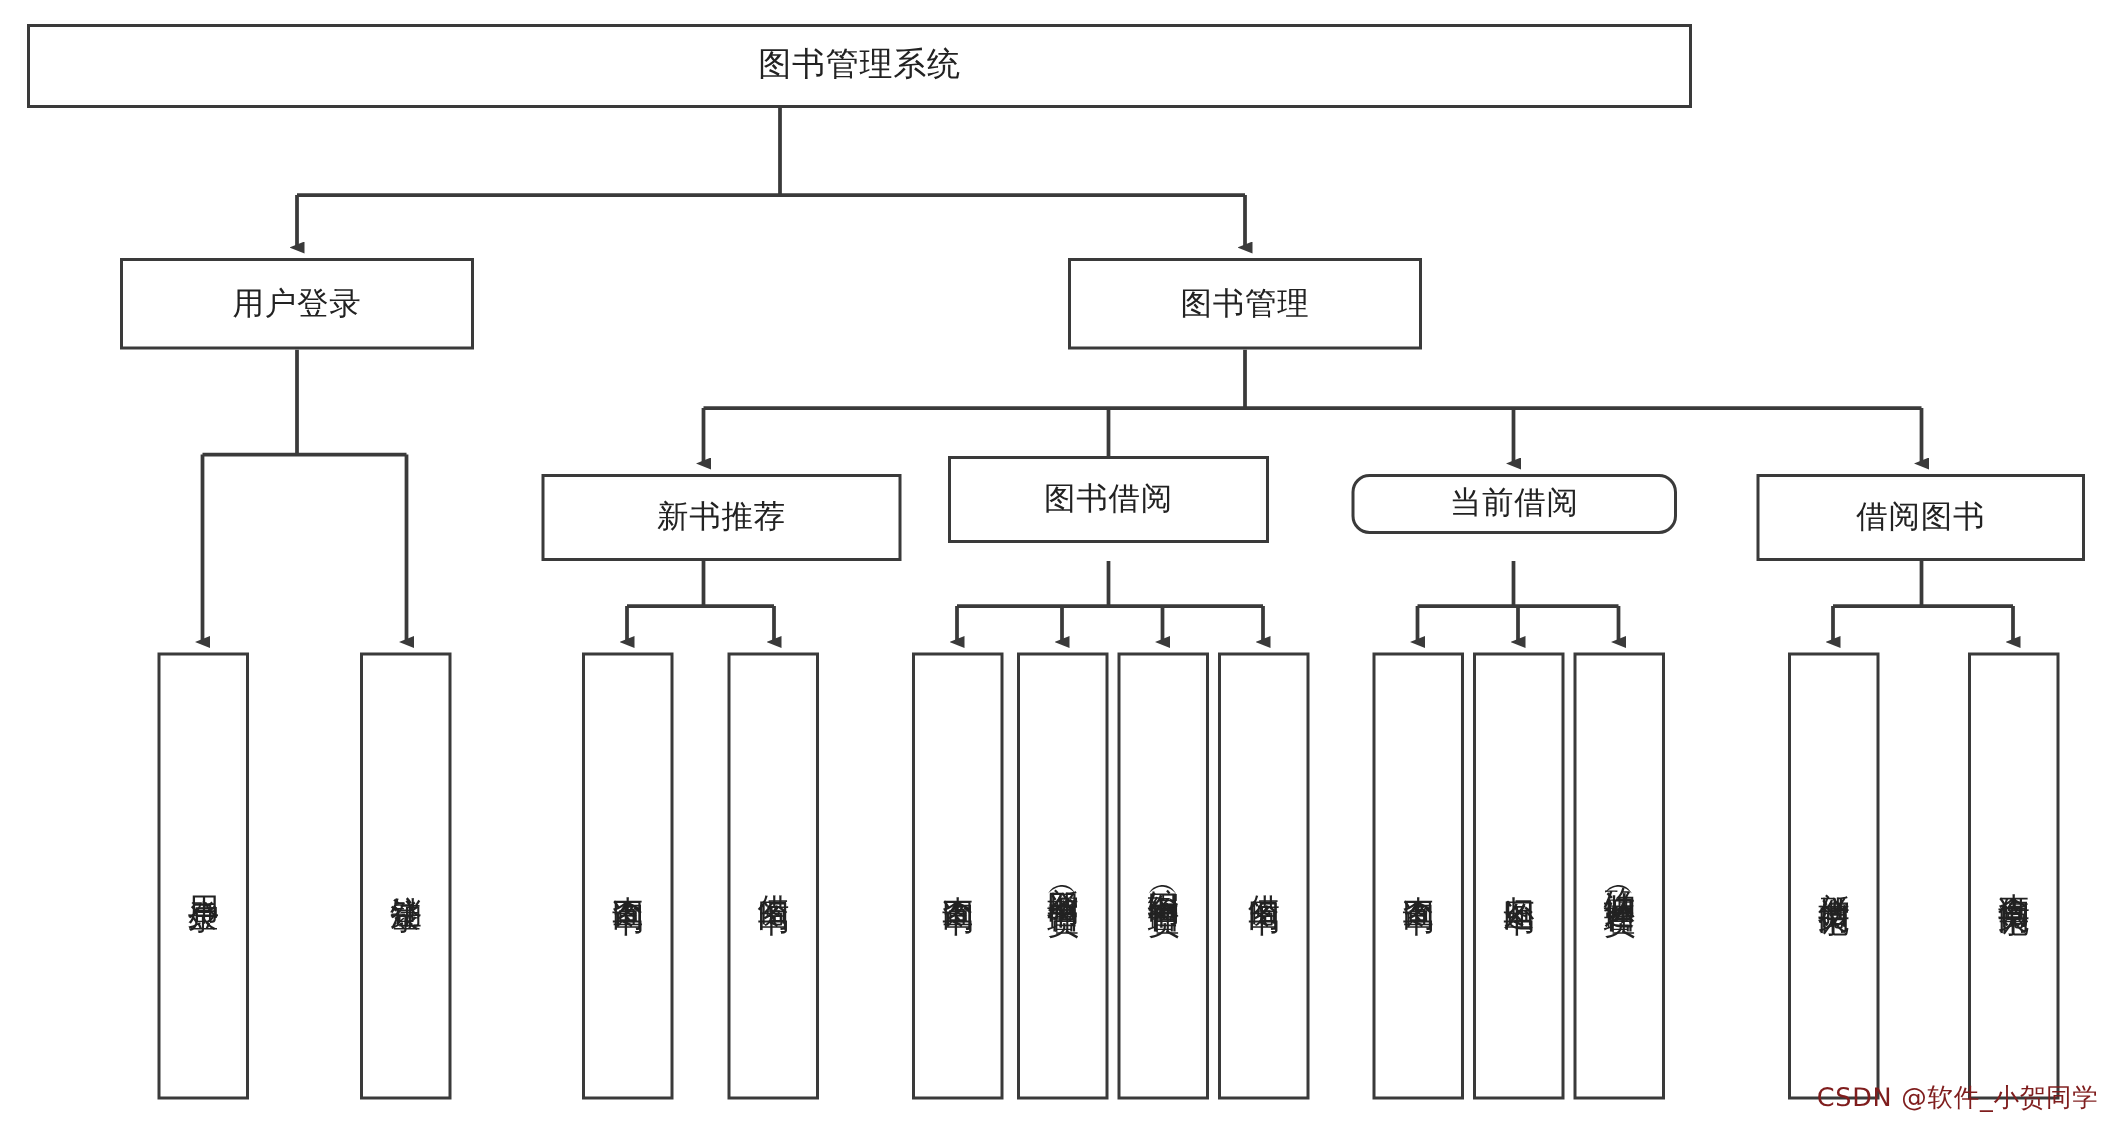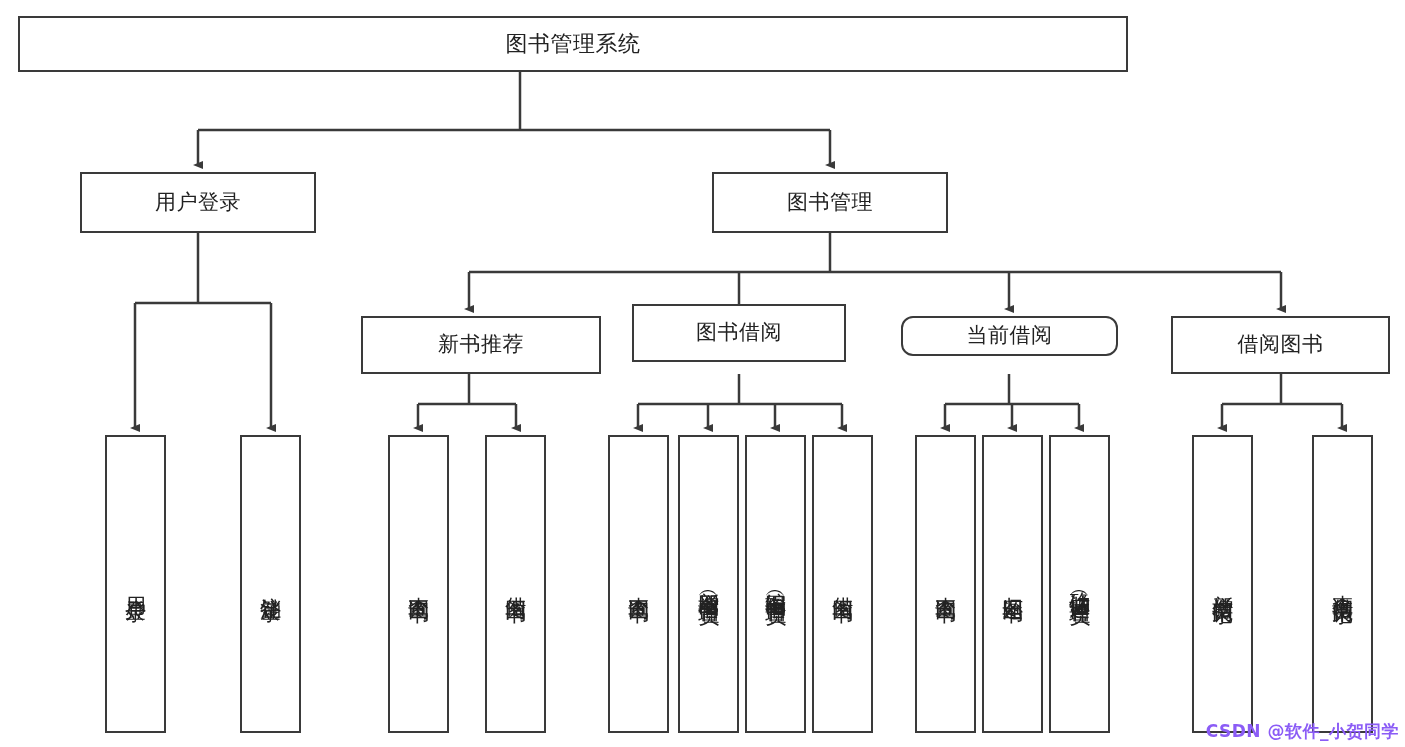--- a/index.html
+++ b/index.html
@@ -57,24 +57,23 @@
     white-space: nowrap;
   }
   #root-node {
     font-size: 22px;
   }
   #watermark {
     position: absolute;
     right: 6px;
     bottom: 4px;
     font-size: 17px;
-    color: #8b5cf6;
+    color: #7f1d1d;
     white-space: nowrap;
     letter-spacing: 0.5px;
-    font-weight: bold;
   }
 </style>
 </head>
 <body>
 
 <div id="canvas">
 
   <svg class="wires" viewBox="0 0 1405 747">
     <defs>
       <marker id="arrow" markerWidth="10" markerHeight="10" refX="4" refY="5" orient="auto" markerUnits="userSpaceOnUse">

